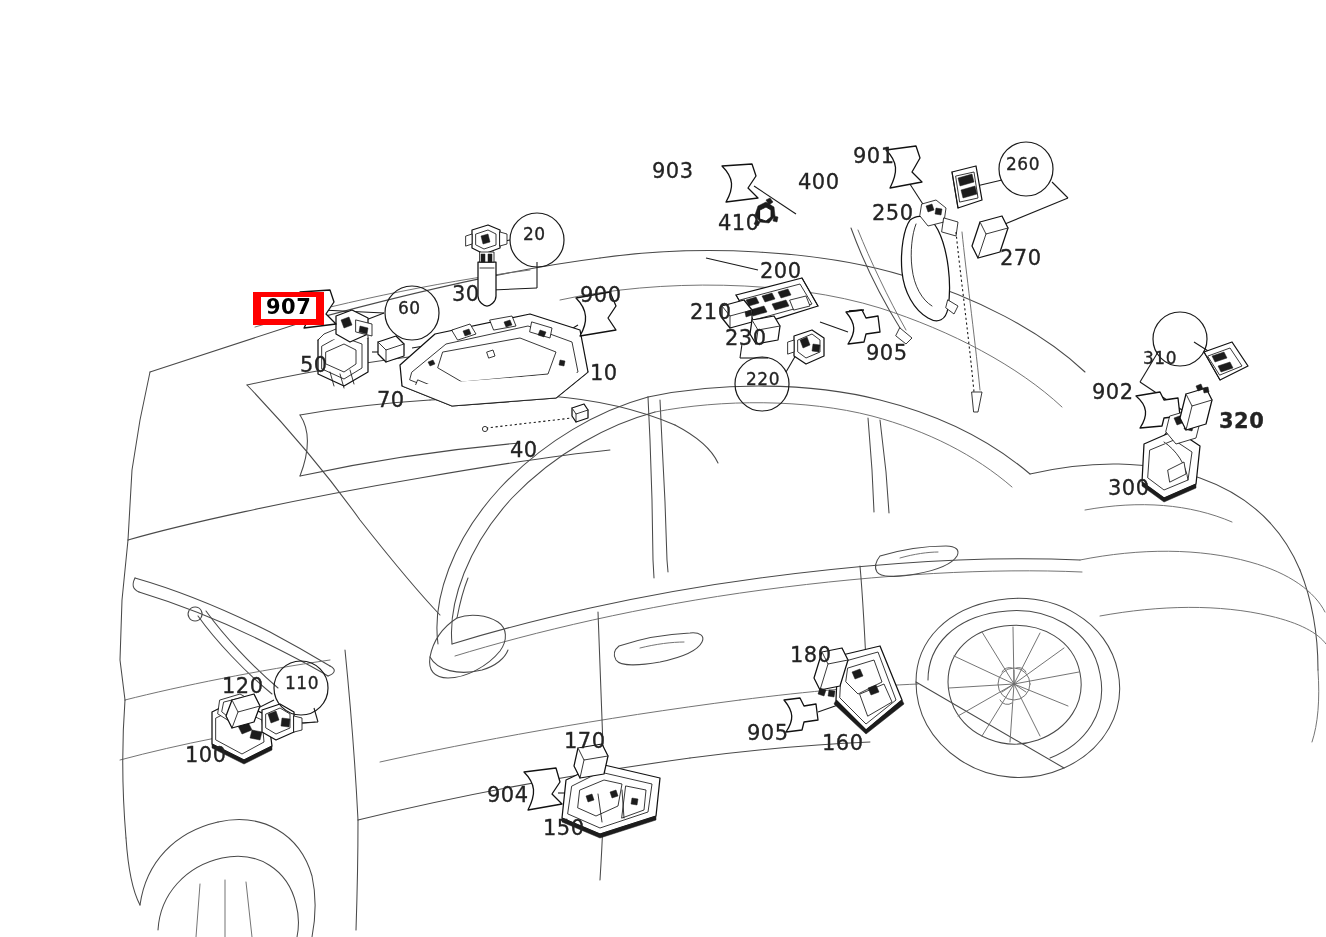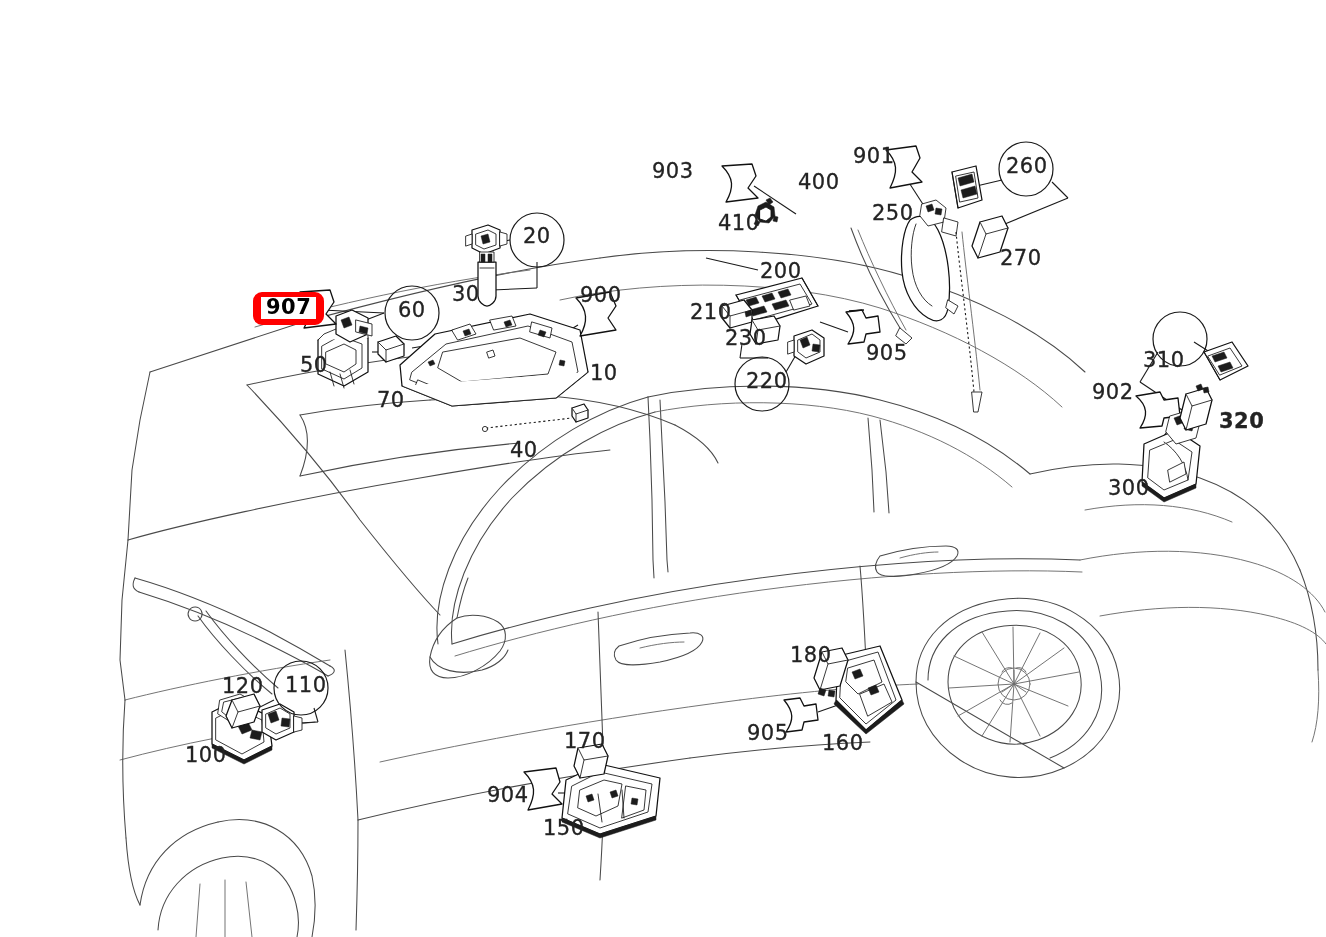--- a/index.html
+++ b/index.html
@@ -24,21 +24,21 @@
   .lbl{
     position:absolute;
     font-family:"DejaVu Sans", sans-serif;
     font-size:21px;
     letter-spacing:0.5px;
     color:#232323;
     white-space:nowrap;
     line-height:1;
     -webkit-text-stroke:0.3px #232323;
   }
-  .lbl.callout{font-size:21px;text-align:right;}
+  .lbl.callout{font-size:17px;text-align:right;}
   .lbl.hl{
     color:#000000;
     background:#ff0000;
     border:3px solid #ff0000;
     padding:2px 5px 3px 5px;
     font-weight:bold;
     -webkit-text-stroke:0px;
   }
   .lbl.hl .inner{
     display:block;background:#ffffff;padding:0px 5px 1px 5px;color:#000;
@@ -481,21 +481,21 @@
     <g>
       <circle class="callout-circle" cx="537" cy="240" r="27"></circle>
       <circle class="callout-circle" cx="412" cy="313" r="27"></circle>
       <circle class="callout-circle" cx="301" cy="688" r="27"></circle>
       <circle class="callout-circle" cx="762" cy="384" r="27"></circle>
       <circle class="callout-circle" cx="1026" cy="169" r="27"></circle>
       <circle class="callout-circle" cx="1180" cy="339" r="27"></circle>
     </g>
   </svg>
 
-  <div class="lbl hl" style="left:253px;top:292px;border-radius:9px;">
+  <div class="lbl hl" style="left:253px;top:292px;">
     <span class="inner">907</span>
   </div>
 
   <div class="lbl callout" style="left:398px;top:300px;">60</div>
   <div class="lbl" style="left:300px;top:355px;">50</div>
   <div class="lbl" style="left:377px;top:362px;margin-top:28px;">70</div>
   <div class="lbl" style="left:452px;top:268px;margin-top:16px;">30</div>
   <div class="lbl callout" style="left:523px;top:226px;">20</div>
   <div class="lbl" style="left:580px;top:285px;">900</div>
   <div class="lbl" style="left:590px;top:363px;">10</div>

